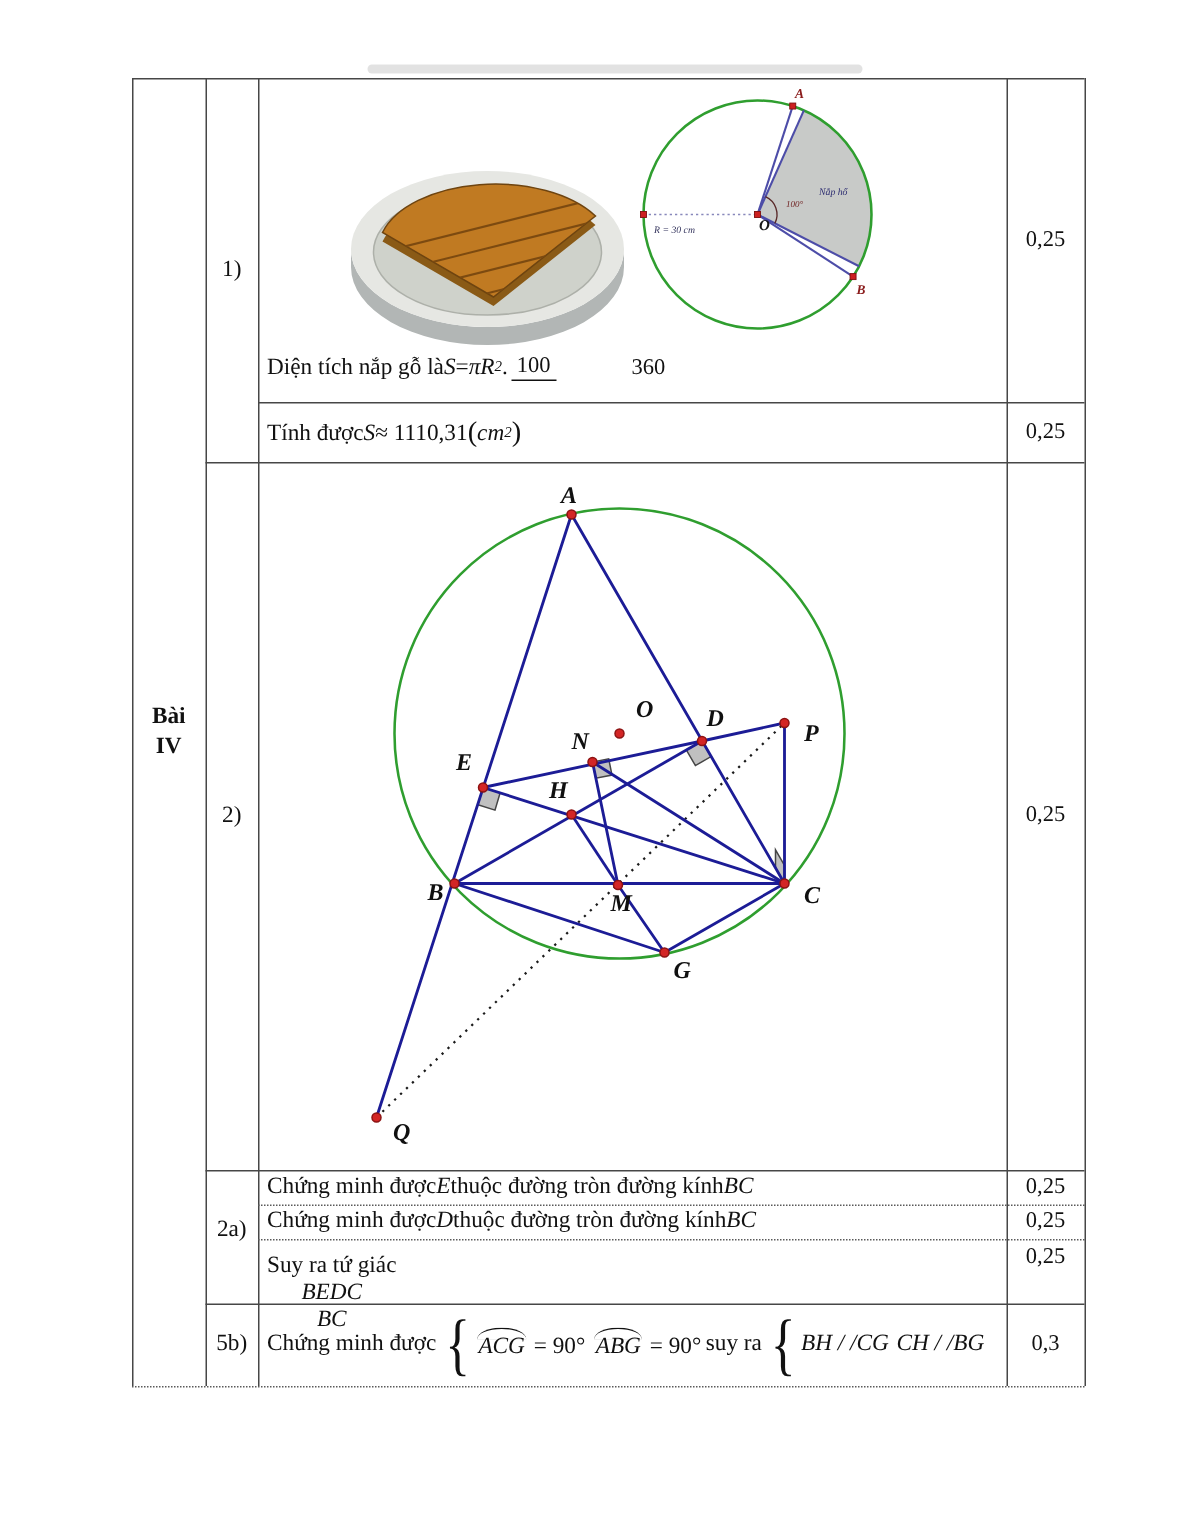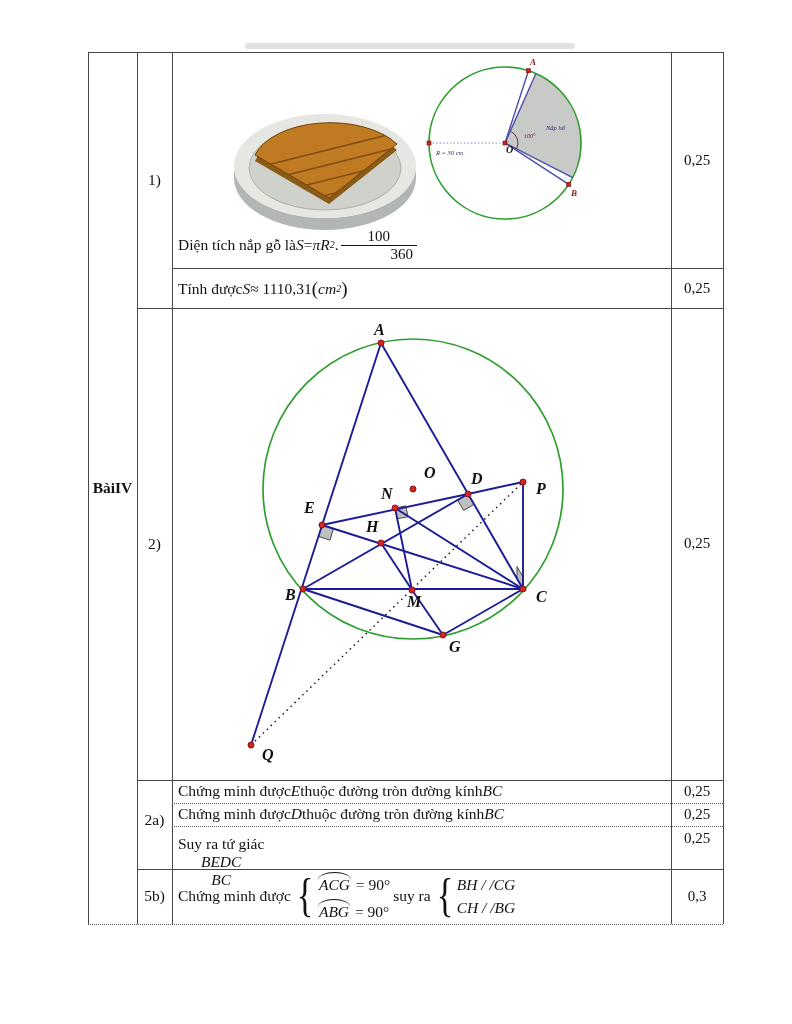--- a/index.html
+++ b/index.html
@@ -17,32 +17,32 @@
   .stmt{position:absolute;display:flex;align-items:center;white-space:nowrap;
         font-size:15.5px;}
   .score{position:absolute;display:flex;align-items:center;justify-content:center;
          font-size:15px;}
 
   .r-rm{font-style:normal;}
   .r-it{font-style:italic;}
   .r-sup{font-size:10px;vertical-align:super;line-height:0;font-style:italic;}
   .r-lg{font-size:19px;}
 
-  .frac{display:inline-flex;flex-direction:column;text-align:center;
-        vertical-align:middle;line-height:1.1;font-size:15px;margin-left:2px;}
+  .frac{display:inline-flex;flex-direction:row;text-align:center;
+        vertical-align:middle;line-height:1.1;font-size:15px;margin-left:2px;align-items:flex-end;}
   .frac .num{padding:0 4px;border-bottom:1.3px solid #111;}
   .frac .den{padding:0 4px;margin-left:46px;}
 
   .hat{position:relative;display:inline-block;font-style:italic;padding:4px 2px 0 2px;}
   .hat::before{content:"";position:absolute;top:0;left:1px;right:1px;height:7px;
         border-top:1.7px solid #111;border-radius:50% 50% 0 0 / 100% 100% 0 0;}
 
   .bgroup{display:inline-flex;align-items:center;margin:0 3px;}
   .bracechar{font-size:46px;font-weight:400;line-height:0.85;transform:scaleX(.75);}
-  .bcol{display:inline-flex;flex-direction:column;margin-left:1px;gap:5px;}
+  .bcol{display:inline-flex;flex-direction:row;margin-left:1px;gap:5px;}
   .bline{font-size:15.5px;}
 
   .smudge{position:absolute;background:#bfbfbf;opacity:.45;border-radius:3px;}
 
   svg{position:absolute;overflow:visible;}
 
   
   .gcircle{fill:none;stroke:#2f9e2f;stroke-width:1.7;}
   .seg{stroke:#1c1c96;stroke-width:1.9;stroke-linecap:round;}
   .dotl{stroke:#1b1b1b;stroke-width:1.5;stroke-dasharray:1.5 4;}
@@ -80,21 +80,21 @@
 
   <div class="hl" style="left:88px;top:52px;width:635px;"></div>
   <div class="hl" style="left:172px;top:268px;width:551px;"></div>
   <div class="hl" style="left:137px;top:308px;width:586px;"></div>
   <div class="hl" style="left:137px;top:780px;width:586px;"></div>
   <div class="hl dot" style="left:172px;top:803px;width:551px;"></div>
   <div class="hl dot" style="left:172px;top:826px;width:551px;"></div>
   <div class="hl" style="left:137px;top:869px;width:586px;"></div>
   <div class="hl dot" style="left:88px;top:924px;width:635px;"></div>
 
-  <div class="cell bold" style="left:89px;top:458px;width:47px;height:60px;flex-direction:row;line-height:1.3;">
+  <div class="cell bold" style="left:89px;top:458px;width:47px;height:60px;flex-direction:column;line-height:1.3;">
     <div>Bài</div>
     <div>IV</div>
   </div>
 
   <div class="cell" style="left:138px;top:168px;width:33px;height:24px;">1)</div>
   <div class="cell" style="left:138px;top:532px;width:33px;height:24px;">2)</div>
   <div class="cell" style="left:137px;top:808px;width:35px;height:24px;">2a)</div>
   <div class="cell" style="left:137px;top:884px;width:35px;height:24px;">5b)</div>
 
   <div class="score" style="left:672px;top:148px;width:50px;height:24px;">0,25</div>

